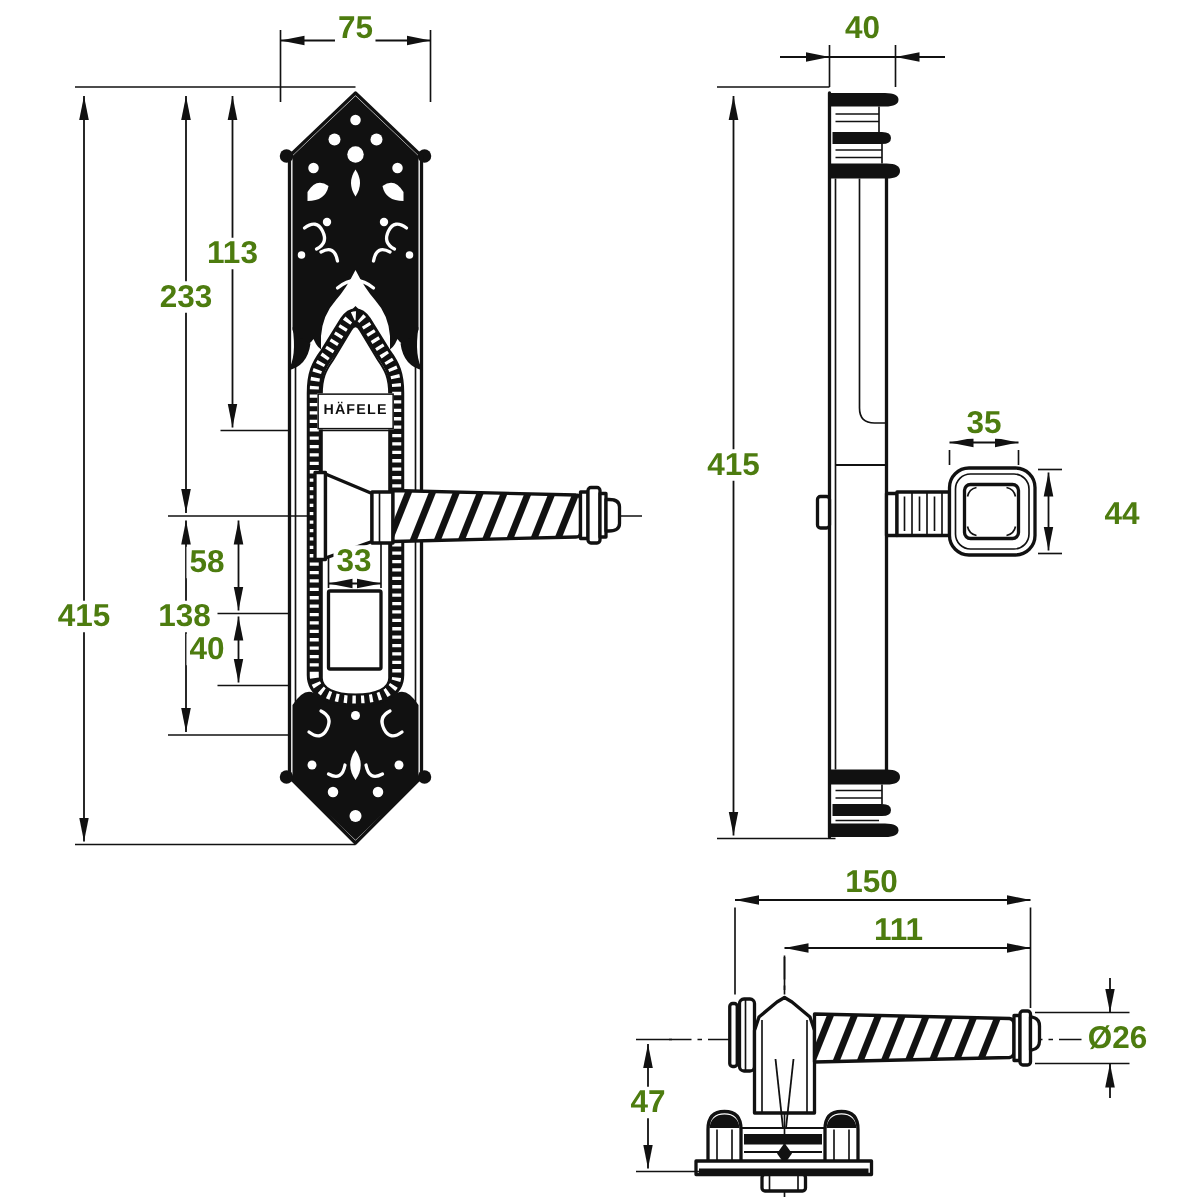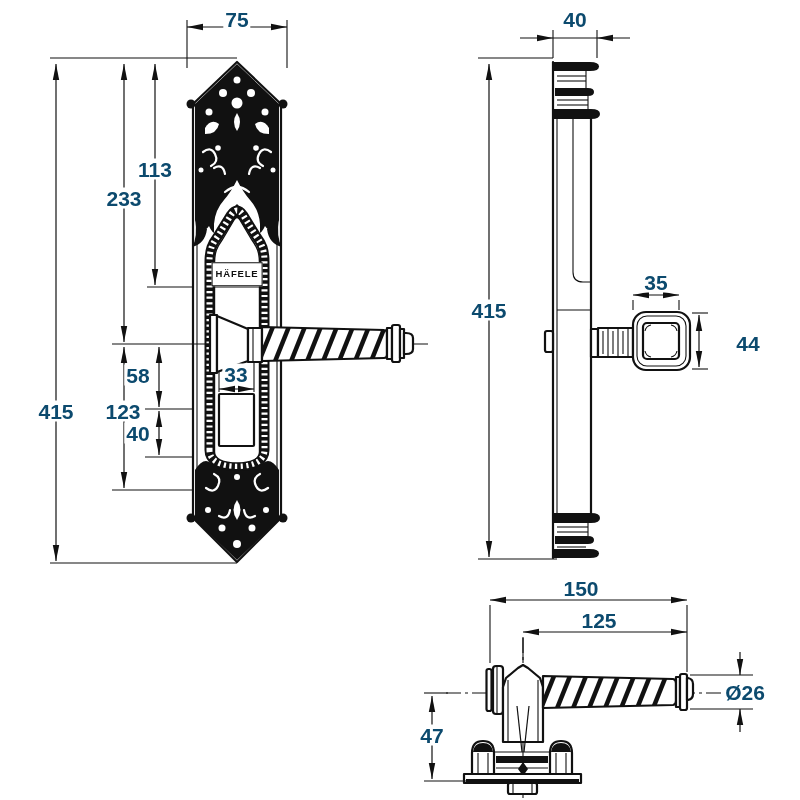--- a/index.html
+++ b/index.html
@@ -1,20 +1,20 @@
 <!DOCTYPE html>
 <html><head>
 <meta charset="utf-8">
 <style>
   html,body{margin:0;padding:0;background:#fff;}
   #stage{position:relative;width:800px;height:800px;background:#fff;overflow:hidden;
          font-family:"Liberation Sans","DejaVu Sans",sans-serif;}
   #stage svg{position:absolute;left:0;top:0;}
   .dim{position:absolute;transform:translate(-50%,-50%);font-weight:bold;font-size:21px;
-       color:#0c4a6e;background:#fff;padding:0 2px;line-height:1;white-space:nowrap;}
+       color:#4d7c0f;background:#fff;padding:0 2px;line-height:1;white-space:nowrap;}
   .brand{position:absolute;transform:translate(-50%,-50%);font-weight:bold;font-size:9.5px;
          letter-spacing:0.8px;color:#111;background:#fff;border:1.2px solid #111;
          padding:6px 3px;line-height:1;}
   .ol{stroke:#111;stroke-width:2.2;fill:none;stroke-linejoin:round;stroke-linecap:round;}
   .ol2{stroke:#111;stroke-width:2.2;fill:#fff;stroke-linejoin:round;}
   .tl{stroke:#111;stroke-width:1.1;fill:none;}
   .dl{stroke:#111;stroke-width:1.2;fill:none;}
   .cl{stroke:#111;stroke-width:1.1;fill:none;stroke-dasharray:15 4 3 4;}
   .blk{fill:#111;stroke:none;}
   .wht{fill:#fff;stroke:none;}
@@ -259,29 +259,29 @@
     <line class="tl" x1="424" y1="781" x2="466" y2="781"></line>
     <line class="dl" x1="432" y1="696" x2="432" y2="779" marker-start="url(#arr)" marker-end="url(#arr)"></line>
   </g>
 </svg>
 
 <div class="dim" style="left:237px;top:19px">75</div>
 <div class="dim" style="left:155px;top:169px">113</div>
 <div class="dim" style="left:124px;top:198px">233</div>
 <div class="dim" style="left:56px;top:411px">415</div>
 <div class="dim" style="left:138px;top:375px">58</div>
-<div class="dim" style="left:123px;top:411px">123</div>
+<div class="dim" style="left:123px;top:411px">138</div>
 <div class="dim" style="left:138px;top:433px">40</div>
 <div class="dim" style="left:236px;top:374px">33</div>
 <div class="brand" style="left:237px;top:274px">HÄFELE</div>
 
 <div class="dim" style="left:575px;top:19px">40</div>
 <div class="dim" style="left:489px;top:310px">415</div>
 <div class="dim" style="left:656px;top:282px"></div>
 <div class="dim" style="left:656px;top:282px">35</div>
 <div class="dim" style="left:748px;top:343px">44</div>
 
 <div class="dim" style="left:581px;top:588px">150</div>
-<div class="dim" style="left:599px;top:620px">125</div>
+<div class="dim" style="left:599px;top:620px">111</div>
 <div class="dim" style="left:745px;top:692px">Ø26</div>
 <div class="dim" style="left:432px;top:735px">47</div>
 
 </div>
 
 </body></html>

